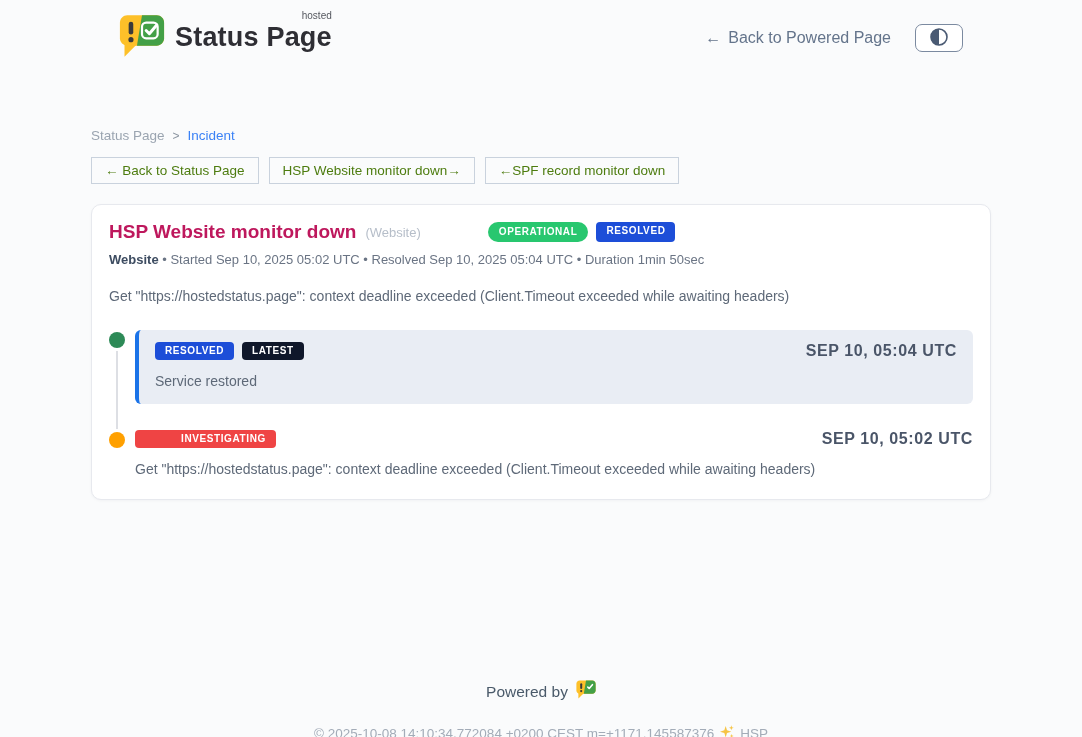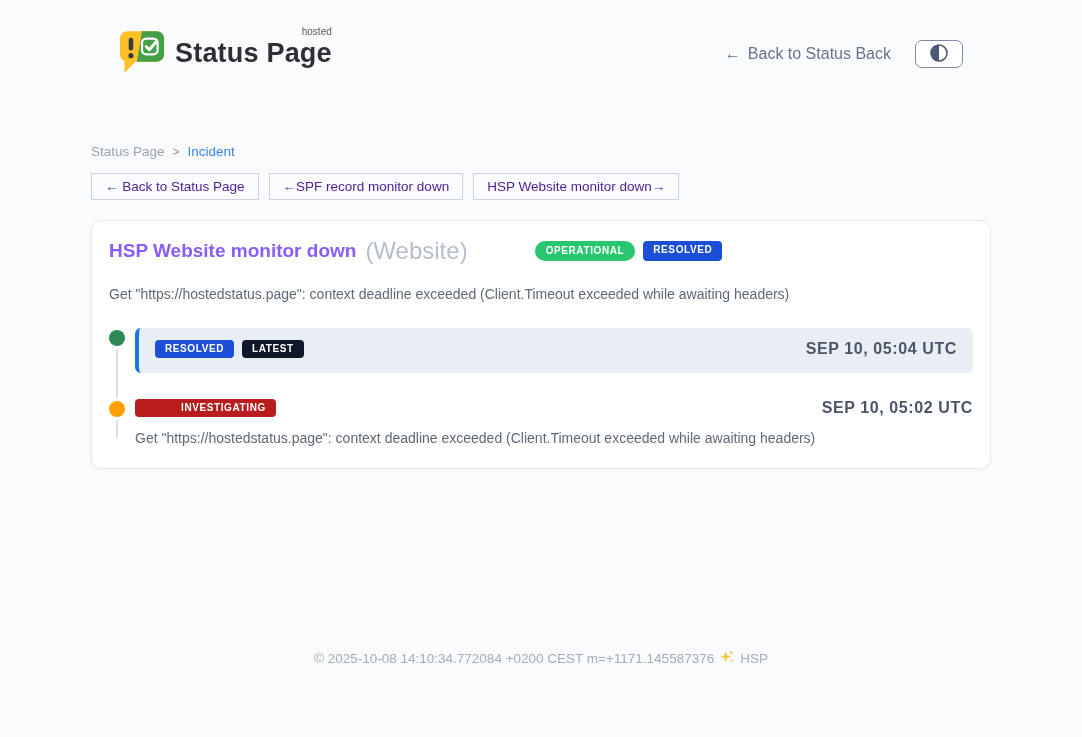--- a/index.html
+++ b/index.html
@@ -3,21 +3,21 @@
 <meta charset="utf-8">
 <style>
   * { margin:0; padding:0; box-sizing:border-box; }
   html,body { width:1082px; height:737px; }
   body {
     font-family: "Liberation Sans", "DejaVu Sans", sans-serif;
     background:#fafbfc;
     color:#3d4c61;
     overflow:hidden;
   }
-  .container { width:900px; margin:16px auto; }
+  .container { width:900px; margin:0 auto; }
 
   
   .header { display:flex; align-items:center; justify-content:space-between; padding-top:12px; height:64px; }
   .logo { display:flex; align-items:flex-start; gap:10px; cursor:pointer; margin-left:28px; }
   .logo-text-wrap { position:relative; padding-top:8px; }
   .logo-text { font-size:27px; font-weight:bold; color:#2e2e34; letter-spacing:.2px; }
   .logo-sup { position:absolute; top:-4px; right:0; font-size:10px; color:#55585f; font-weight:normal; }
   .header-right { display:flex; align-items:center; gap:24px; margin-right:28px; }
   .back-link { display:flex; align-items:center; gap:7px; color:#64748b; font-size:16px; text-decoration:none; cursor:pointer; }
   .theme-toggle {
@@ -27,41 +27,41 @@
 
   
   .breadcrumb { margin-top:64px; font-size:13.5px; color:#9aa4b0; display:flex; gap:8px; align-items:center; }
   .breadcrumb .crumb-current { color:#3b82f6; font-weight:normal; }
   .crumb-sep { color:#8a94a0; font-size:12px; }
   .title-row { display:flex; align-items:center; justify-content:space-between; margin-top:14px; }
   .page-title { font-size:21.5px; font-weight:bold; color:#3d4c61; }
   .nav-btns { display:flex; gap:10px; }
   .nav-btn {
     background:#fafbfc; border:1px solid #c9d2dd; border-radius:0;
-    color:#4c1d95; font-size:13.5px; padding:5px 13px; cursor:pointer; white-space:nowrap;
+    color:#4d7c0f; font-size:13.5px; padding:5px 13px; cursor:pointer; white-space:nowrap;
     font-family:inherit;
   }
 
   
   .card {
     margin-top:20px; background:#fff; border:1px solid #e7e9ee; border-radius:10px;
     box-shadow:0 1px 3px rgba(20,30,50,.04); padding:16px 17px 22px;
   }
   .card-title-row { display:flex; align-items:center; gap:9px; }
-  .card-title { font-size:19px; font-weight:bold; color:#8b5cf6; }
-  .card-component { font-size:24px; color:#b6bec9; font-weight:normal; }
+  .card-title { font-size:19px; font-weight:bold; color:#be185d; }
+  .card-component { font-size:13px; color:#b6bec9; font-weight:normal; }
   .badges-inline { display:flex; gap:8px; margin-left:10px;padding-left:48px; }
   .badge {
     display:inline-block; color:#fff; font-size:10px; font-weight:bold;
     letter-spacing:.6px; padding:4px 10px; border-radius:4px; line-height:1;
   }
   .badge.operational { background:#28c76f; border-radius:999px; padding:5px 11px; }
   .badge.resolved    { background:#1d4ed8; }
   .badge.latest      { background:#0f172a; }
-  .badge.investigating { background:#b91c1c;padding-left:46px; }
+  .badge.investigating { background:#ef4444;padding-left:46px; }
 
   .meta-line { margin-top:9px; font-size:13px; color:#6a7484; }
   .meta-line b { color:#3d4c61; }
   .card-desc { margin-top:21px; font-size:14px; color:#5e6978; }
 
   
   .timeline { margin-top:26px; position:relative; }
   .tl-line { position:absolute; left:7px; top:14px; width:2px; height:96px; background:#dddfe4; }
   .tl-entry { display:flex; gap:10px; position:relative; }
   .tl-entry + .tl-entry { margin-top:26px; }
@@ -100,21 +100,21 @@
       </svg>
     </span>
     <span class="logo-text-wrap">
       <span class="logo-sup">hosted</span>
       <span class="logo-text">Status Page</span>
     </span>
   </div>
   <div class="header-right">
     <a class="back-link">
       <span>←</span>
-      <span>Back to Status Back</span>
+      <span>Back to Powered Page</span>
     </a>
     <button class="theme-toggle">
       <span>
         <svg width="20" height="20" viewBox="0 0 20 20">
           <circle cx="10" cy="10" r="8" fill="none" stroke="#4a5a73" stroke-width="1.6"></circle>
           <path d="M10 2 A8 8 0 0 0 10 18 Z" fill="#4a5a73"></path>
         </svg>
       </span>
     </button>
   </div>
@@ -123,71 +123,88 @@
 <div class="container">
   <div class="breadcrumb">
     <span>Status Page</span>
     <span class="crumb-sep">&gt;</span>
     <span class="crumb-current">Incident</span>
   </div>
 
   <div class="title-row">
     <div class="nav-btns">
       <button class="nav-btn">← Back to Status Page</button>
+      <button class="nav-btn">HSP Website monitor down→</button>
       <button class="nav-btn">←SPF record monitor down</button>
-      <button class="nav-btn">HSP Website monitor down→</button>
     </div>
   </div>
 
   <div class="card">
     <div class="card-title-row">
       <span class="card-title">HSP Website monitor down</span>
       <span class="card-component">(Website)</span>
       <span class="badges-inline">
         <span class="badge operational">OPERATIONAL</span>
         <span class="badge resolved">RESOLVED</span>
       </span>
     </div>
 
+    <div class="meta-line">
+      <b>Website</b><span> • Started Sep 10, 2025 05:02 UTC • Resolved Sep 10, 2025 05:04 UTC • Duration 1min 50sec</span>
+    </div>
 
     <div class="card-desc">Get "https://hostedstatus.page": context deadline exceeded (Client.Timeout exceeded while awaiting headers)</div>
 
     <div class="timeline">
       <div class="tl-line"></div>
 
       <div class="tl-entry">
         <div class="tl-dot green"></div>
         <div class="tl-box">
           <div class="tl-row">
             <div class="tl-badges">
               <span class="badge resolved">RESOLVED</span>
               <span class="badge latest">LATEST</span>
             </div>
             <span class="tl-time">SEP 10, 05:04 UTC</span>
           </div>
+          <div class="tl-msg">Service restored</div>
         </div>
       </div>
 
       <div class="tl-entry">
         <div class="tl-dot orange"></div>
         <div class="tl-plain">
           <div class="tl-row">
             <div class="tl-badges">
               <span class="badge investigating">INVESTIGATING</span>
             </div>
             <span class="tl-time">SEP 10, 05:02 UTC</span>
           </div>
           <div class="tl-msg">Get "https://hostedstatus.page": context deadline exceeded (Client.Timeout exceeded while awaiting headers)</div>
         </div>
       </div>
     </div>
   </div>
 </div>
 
 <div class="footer">
+  <div class="powered">
+    <span>Powered by</span>
+    <span>
+      <svg width="20" height="19" viewBox="0 0 50 47">
+        <path d="M9 1 h32 c4.4 0 8 3.6 8 8 v17 c0 4.4 -3.6 8 -8 8 H9 c-4.4 0 -8 -3.6 -8 -8 V9 c0 -4.4 3.6 -8 8 -8 z" fill="#fdc029"></path>
+        <path d="M6 30 L6 46 L20 32 Z" fill="#fdc029"></path>
+        <path d="M25 1 h16 c4.4 0 8 3.6 8 8 v17 c0 4.4 -3.6 8 -8 8 H19.5 Z" fill="#43a047"></path>
+        <rect x="10.5" y="8" width="5" height="14" rx="2.5" fill="#3a3a3a"></rect>
+        <circle cx="13" cy="27.5" r="2.8" fill="#3a3a3a"></circle>
+        <path d="M29.5 17.5 L33 21 L41 11.5" fill="none" stroke="#ffffff" stroke-width="4" stroke-linecap="round" stroke-linejoin="round"></path>
+      </svg>
+    </span>
+  </div>
   <div class="copyright">
     <span>© 2025-10-08 14:10:34.772084 +0200 CEST m=+1171.145587376</span>
     <span>
       <svg width="16" height="16" viewBox="0 0 24 24">
         <path d="M10 3 L12 9.5 L18.5 11.5 L12 13.5 L10 20 L8 13.5 L1.5 11.5 L8 9.5 Z" fill="#f6c445"></path>
         <path d="M18.5 2 L19.4 4.8 L22 5.7 L19.4 6.6 L18.5 9.4 L17.6 6.6 L15 5.7 L17.6 4.8 Z" fill="#f6c445"></path>
         <path d="M19 15 L19.8 17.2 L22 18 L19.8 18.8 L19 21 L18.2 18.8 L16 18 L18.2 17.2 Z" fill="#f6c445"></path>
       </svg>
     </span>
     <span>HSP</span>

